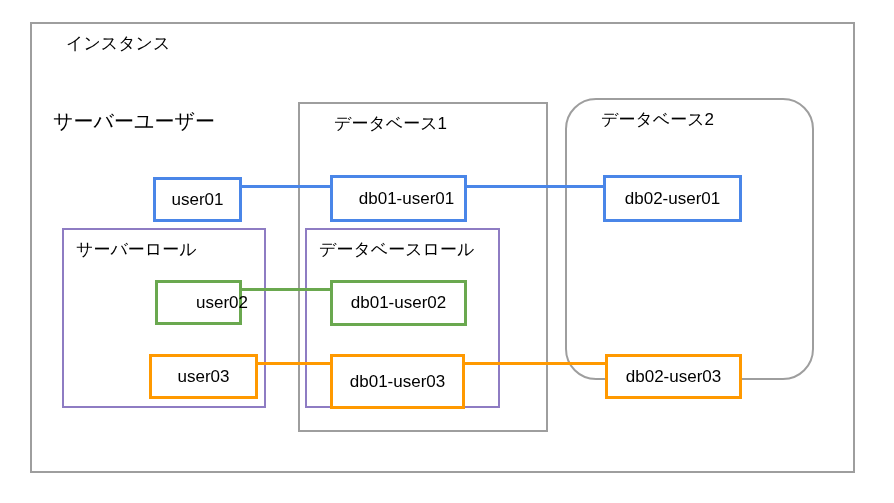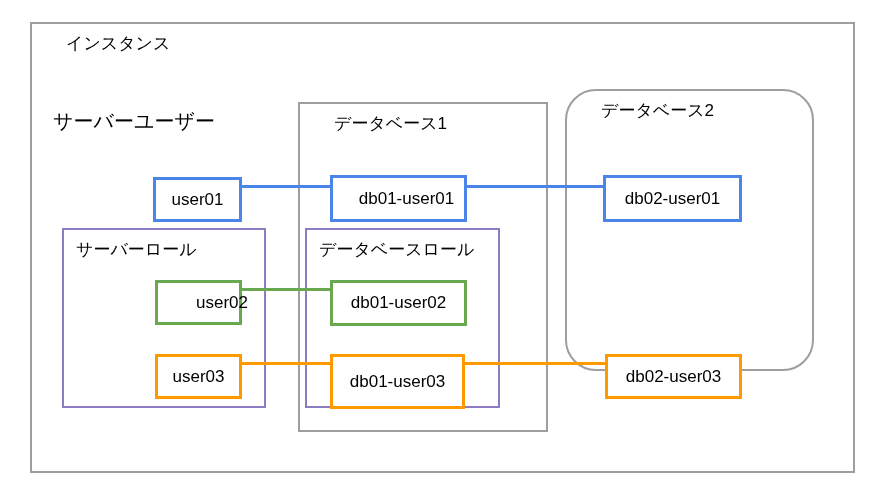--- a/index.html
+++ b/index.html
@@ -70,21 +70,21 @@
   <div class="box container-box" style="left:30px; top:22px; width:825px; height:451px;">
     <div class="box-label">インスタンス</div>
   </div>
 
   <div class="floating-label" style="left:53px; top:110px;">サーバーユーザー</div>
 
   <div class="box container-box" style="left:298px; top:102px; width:250px; height:330px;">
     <div class="box-label">データベース1</div>
   </div>
 
-  <div class="box container-box" style="left:565px; top:89px; width:249px; height:282px;border-radius:31px;">
+  <div class="box container-box" style="left:565px; top:98px; width:249px; height:282px;border-radius:31px;">
     <div class="box-label">データベース2</div>
   </div>
 
   <div class="box role-box" style="left:62px; top:228px; width:204px; height:180px;">
     <div class="box-label">サーバーロール</div>
   </div>
 
   <div class="box role-box" style="left:305px; top:228px; width:195px; height:180px;">
     <div class="box-label">データベースロール</div>
   </div>
@@ -98,19 +98,19 @@
   <div class="node" style="left: 153px; top: 165px; width: 89px; height: 45px; border-color: rgb(74, 134, 232);">user01</div>
 
   <div class="node" style="left: 330px; top: 163px; width: 137px; height: 47px; border-color: rgb(74, 134, 232); padding-left: 16px;">db01-user01</div>
 
   <div class="node" style="left: 603px; top: 163px; width: 139px; height: 47px; border-color: rgb(74, 134, 232);">db02-user01</div>
 
   <div class="node" style="left: 155px; top: 268px; width: 87px; height: 45px; border-color: rgb(106, 168, 79); padding-left: 47px;">user02</div>
 
   <div class="node" style="left: 330px; top: 268px; width: 137px; height: 46px; border-color: rgb(106, 168, 79);">db01-user02</div>
 
-  <div class="node" style="left: 155px; top: 342px; width: 87px; height: 45px; border-color: rgb(255, 153, 0);">user03</div>
+  <div class="node" style="left: 149px; top: 342px; width: 109px; height: 45px; border-color: rgb(255, 153, 0);">user03</div>
 
   <div class="node" style="left: 330px; top: 342px; width: 135px; height: 55px; border-color: rgb(255, 153, 0);">db01-user03</div>
 
   <div class="node" style="left: 605px; top: 342px; width: 137px; height: 45px; border-color: rgb(255, 153, 0);">db02-user03</div>
 
 </div>
 
 </body></html>

